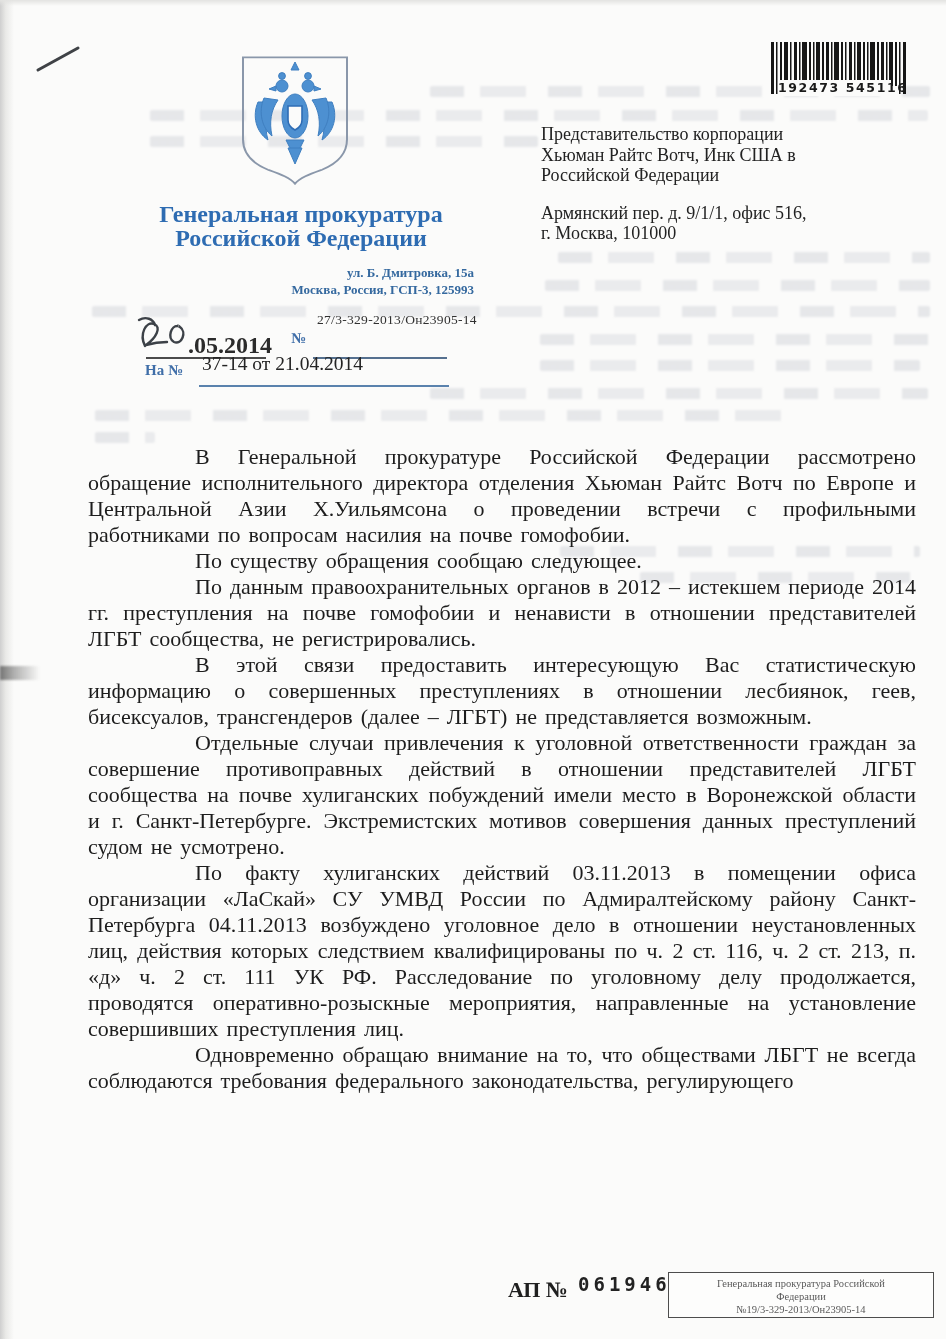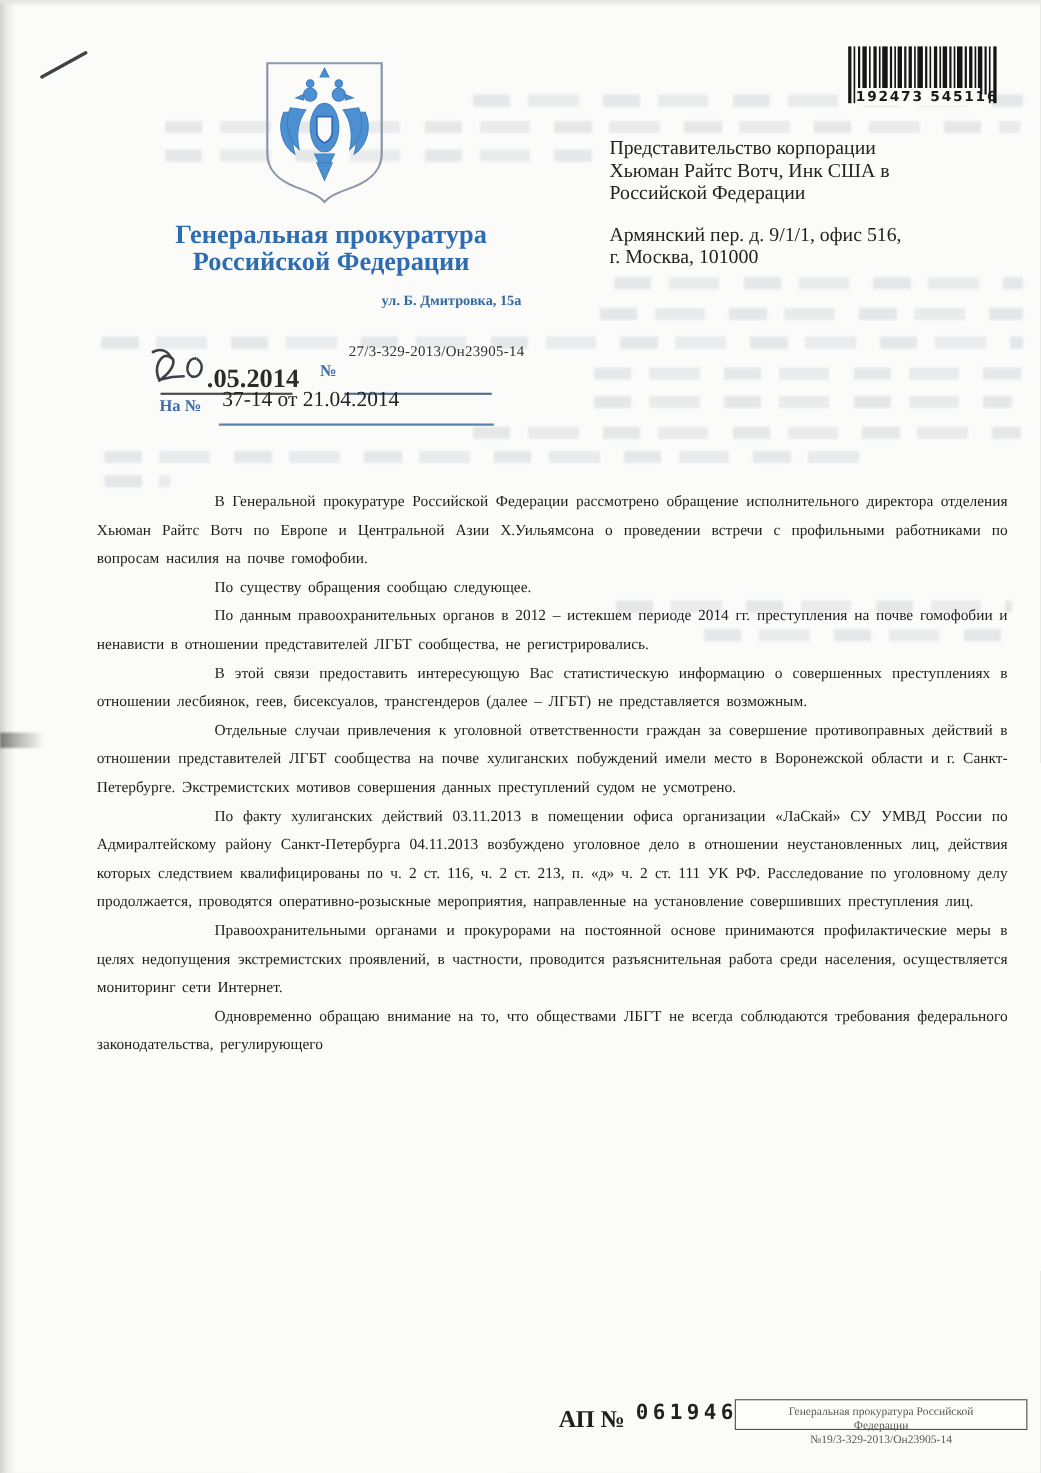--- a/index.html
+++ b/index.html
@@ -14,21 +14,21 @@
   .scan-edge-top{position:absolute;left:0;top:0;width:100%;height:6px;
     background:linear-gradient(180deg,#e3e3e1 0,rgba(251,251,250,0) 100%);}
   .pen-mark{position:absolute;left:30px;top:40px;}
   
   .emblem{position:absolute;left:238px;top:54px;width:114px;height:134px;}
   .org-name{position:absolute;left:128px;top:202px;width:346px;text-align:center;
     color:#2e6cb2;font-weight:bold;font-size:24px;line-height:24px;}
   .org-address{position:absolute;left:128px;top:264px;width:346px;text-align:right;
     color:#35699f;font-weight:bold;font-size:13px;line-height:17px;}
   
-  .recipient{position:absolute;left:554px;top:124px;width:380px;
+  .recipient{position:absolute;left:541px;top:124px;width:380px;
     font-size:18px;line-height:20.5px;color:#222;}
   .recipient .gap{height:17px;}
   
   .barcode{position:absolute;left:771px;top:42px;width:138px;height:52px;}
   .barcode svg{position:absolute;left:0;top:0;}
   .barcode-digits{position:absolute;left:7px;right:18px;bottom:-2px;height:16px;
     background:#fbfbfa;text-align:left;
     font-family:"DejaVu Sans", sans-serif;font-size:12.5px;font-weight:bold;
     letter-spacing:1.6px;color:#1a1a1a;white-space:nowrap;}
   
@@ -36,28 +36,28 @@
   .hand-day{position:absolute;left:136px;top:314px;}
   .date-rest{position:absolute;left:188px;top:332px;font-size:24px;font-weight:bold;color:#2b2b2b;}
   .line-a{position:absolute;left:146px;top:357px;width:120px;height:2px;background:#4b4b4b;}
   .num-sign{position:absolute;left:291px;top:330px;font-size:15px;font-weight:bold;color:#3f6ea8;}
   .line-b{position:absolute;left:313px;top:357px;width:134px;height:2px;background:#55708f;}
   .reply-label{position:absolute;left:145px;top:362px;font-size:15px;font-weight:bold;color:#3f6ea8;}
   .reply-value{position:absolute;left:202px;top:353px;font-size:19.5px;color:#242424;}
   .line-c{position:absolute;left:199px;top:385px;width:250px;height:2px;background:#5a82ad;}
   
   .letter-body{position:absolute;left:88px;top:444px;width:828px;
-    font-size:14px;line-height:26px;text-align:justify;color:#1d1d1d;word-spacing:2.5px;}
+    font-size:22px;line-height:26px;text-align:justify;color:#1d1d1d;word-spacing:2.5px;}
   .letter-body p{margin:0;text-indent:107px;}
   
   .series-label{position:absolute;left:508px;top:1277px;font-size:22px;font-weight:bold;color:#1f1f1f;}
   .series-number{position:absolute;left:578px;top:1273px;
     font-family:"DejaVu Sans Mono", monospace;font-weight:bold;font-size:19px;
     letter-spacing:4px;color:#222;}
-  .stamp{position:absolute;left:668px;top:1272px;width:266px;height:28px;
+  .stamp{position:absolute;left:668px;top:1272px;width:266px;height:46px;
     border:1.5px solid #4d4d4d;background:#fdfdfc;box-sizing:border-box;
     text-align:center;font-size:10.5px;line-height:13px;color:#5a5a5a;padding-top:4px;}
   
   .bleed{position:absolute;height:11px;border-radius:2px;filter:blur(1.2px);
     background:repeating-linear-gradient(90deg,
       rgba(105,115,140,.14) 0 34px, rgba(105,115,140,0) 34px 50px,
       rgba(105,115,140,.11) 50px 96px, rgba(105,115,140,0) 96px 118px);}
   .smudge{position:absolute;left:0;top:666px;width:40px;height:14px;
     background:linear-gradient(90deg,rgba(40,40,40,.55),rgba(40,40,40,0));filter:blur(1px);}
 </style>
@@ -119,20 +119,21 @@
       <path d="M50 52 H64 V66 C64 72 59 75 57 76 C55 75 50 72 50 66 Z" fill="#fbfbfa" stroke="#2f6db5" stroke-width="1.6"></path>
     </svg>
   </div>
 
   <div class="org-name">
     <div>Генеральная прокуратура</div>
     <div>Российской Федерации</div>
   </div>
   <div class="org-address">
     <div>ул. Б. Дмитровка, 15а</div>
+    <div>Москва, Россия, ГСП-3, 125993</div>
   </div>
 
   <div class="recipient">
     <div>Представительство корпорации</div>
     <div>Хьюман Райтс Вотч, Инк США в</div>
     <div>Российской Федерации</div>
     <div class="gap"></div>
     <div>Армянский пер. д. 9/1/1, офис 516,</div>
     <div>г. Москва, 101000</div>
   </div>
@@ -193,21 +194,20 @@
   <div class="reply-value">37-14 от 21.04.2014</div>
   <div class="line-c"></div>
 
   <div class="letter-body">
     <p>В Генеральной прокуратуре Российской Федерации рассмотрено обращение исполнительного директора отделения Хьюман Райтс Вотч по Европе и Центральной Азии Х.Уильямсона о проведении встречи с профильными работниками по вопросам насилия на почве гомофобии.</p>
     <p>По существу обращения сообщаю следующее.</p>
     <p>По данным правоохранительных органов в 2012 – истекшем периоде 2014 гг. преступления на почве гомофобии и ненависти в отношении представителей ЛГБТ сообщества, не регистрировались.</p>
     <p>В этой связи предоставить интересующую Вас статистическую информацию о совершенных преступлениях в отношении лесбиянок, геев, бисексуалов, трансгендеров (далее – ЛГБТ) не представляется возможным.</p>
     <p>Отдельные случаи привлечения к уголовной ответственности граждан за совершение противоправных действий в отношении представителей ЛГБТ сообщества на почве хулиганских побуждений имели место в Воронежской области и г. Санкт-Петербурге. Экстремистских мотивов совершения данных преступлений судом не усмотрено.</p>
     <p>По факту хулиганских действий 03.11.2013 в помещении офиса организации «ЛаСкай» СУ УМВД России по Адмиралтейскому району Санкт-Петербурга 04.11.2013 возбуждено уголовное дело в отношении неустановленных лиц, действия которых следствием квалифицированы по ч. 2 ст. 116, ч. 2 ст. 213, п. «д» ч. 2 ст. 111 УК РФ. Расследование по уголовному делу продолжается, проводятся оперативно-розыскные мероприятия, направленные на установление совершивших преступления лиц.</p>
-    <p>Правоохранительными органами и прокурорами на постоянной основе принимаются профилактические меры в целях недопущения экстремистских проявлений, в частности, проводится разъяснительная работа среди населения, осуществляется мониторинг сети Интернет.</p>
     <p>Одновременно обращаю внимание на то, что обществами ЛБГТ не всегда соблюдаются требования федерального законодательства, регулирующего</p>
   </div>
 
   <div class="series-label">АП №</div>
   <div class="series-number">061946</div>
   <div class="stamp">
     <div>Генеральная прокуратура Российской</div>
     <div>Федерации</div>
     <div>№19/3-329-2013/Он23905-14</div>
   </div>

